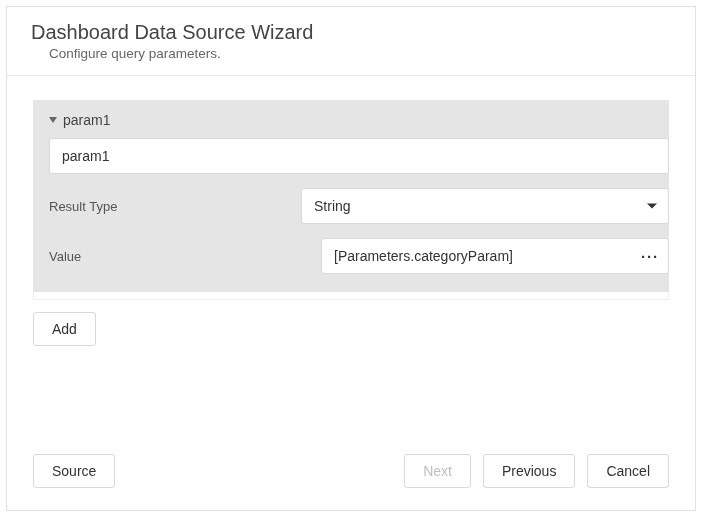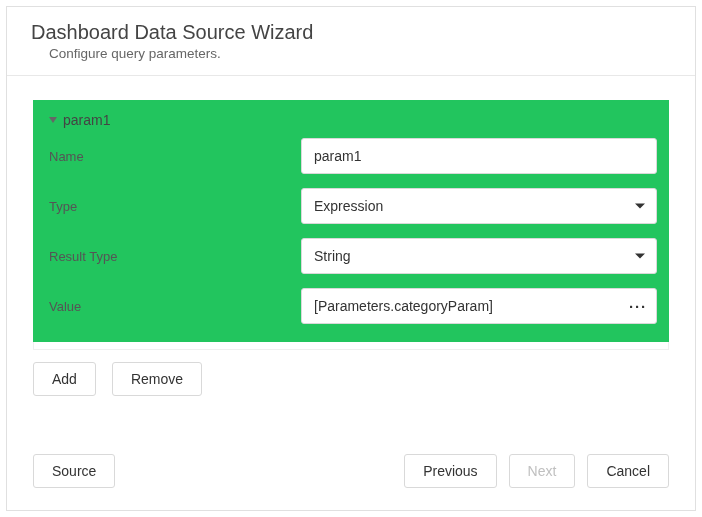--- a/index.html
+++ b/index.html
@@ -37,22 +37,22 @@
       font-size: 13.5px;
       color: #666;
       margin-left: 18px;
     }
     .wizard-body {
       flex: 1;
       padding: 24px 26px 0 26px;
       overflow: auto;
     }
     .param-panel {
-      background: #22c55e;
-      padding: 12px 12px 14px 12px;
+      background: #e5e5e5;
+      padding: 12px 0 14px 12px;
     }
     .param-header {
       display: flex;
       align-items: center;
       gap: 6px;
       padding: 0 0 10px 4px;
       font-size: 14px;
       color: #444;
       cursor: pointer;
     }
@@ -64,20 +64,21 @@
       border-top: 6px solid #666;
     }
     .form-row {
       display: flex;
       align-items: center;
       margin-bottom: 14px;
       padding-left: 4px;
     }
     .form-row:last-child {
       margin-bottom: 4px;
+      gap: 20px;
     }
     .form-label {
       width: 252px;
       font-size: 13px;
       color: #555;
     }
     .form-control-wrap {
       flex: 1;
       position: relative;
     }
@@ -185,35 +186,25 @@
 
   <div class="wizard-body">
 
     <div class="param-panel">
       <div class="param-header">
         <span class="triangle-down"></span>
         <span>param1</span>
       </div>
 
       <div class="form-row">
-        <div class="form-label">Name</div>
         <div class="form-control-wrap">
           <input class="control" type="text" value="param1" style="">
         </div>
       </div>
 
-      <div class="form-row">
-        <div class="form-label">Type</div>
-        <div class="form-control-wrap">
-          <div class="control dropdown">
-            <span>Expression</span>
-          </div>
-          <span class="chevron-down"></span>
-        </div>
-      </div>
 
       <div class="form-row">
         <div class="form-label">Result Type</div>
         <div class="form-control-wrap">
           <div class="control dropdown">
             <span>String</span>
           </div>
           <span class="chevron-down"></span>
         </div>
       </div>
@@ -226,28 +217,27 @@
           </div>
           <button class="ellipsis-btn">···</button>
         </div>
       </div>
     </div>
 
     <div class="below-panel-strip"></div>
 
     <div class="action-row">
       <button class="btn">Add</button>
-      <button class="btn">Remove</button>
     </div>
 
   </div>
 
   <div class="wizard-footer">
     <button class="btn">Source</button>
     <div class="footer-spacer"></div>
     <div class="footer-right">
+      <button class="btn disabled">Next</button>
       <button class="btn">Previous</button>
-      <button class="btn disabled">Next</button>
       <button class="btn">Cancel</button>
     </div>
   </div>
 
 </div>
 
 </body></html>

